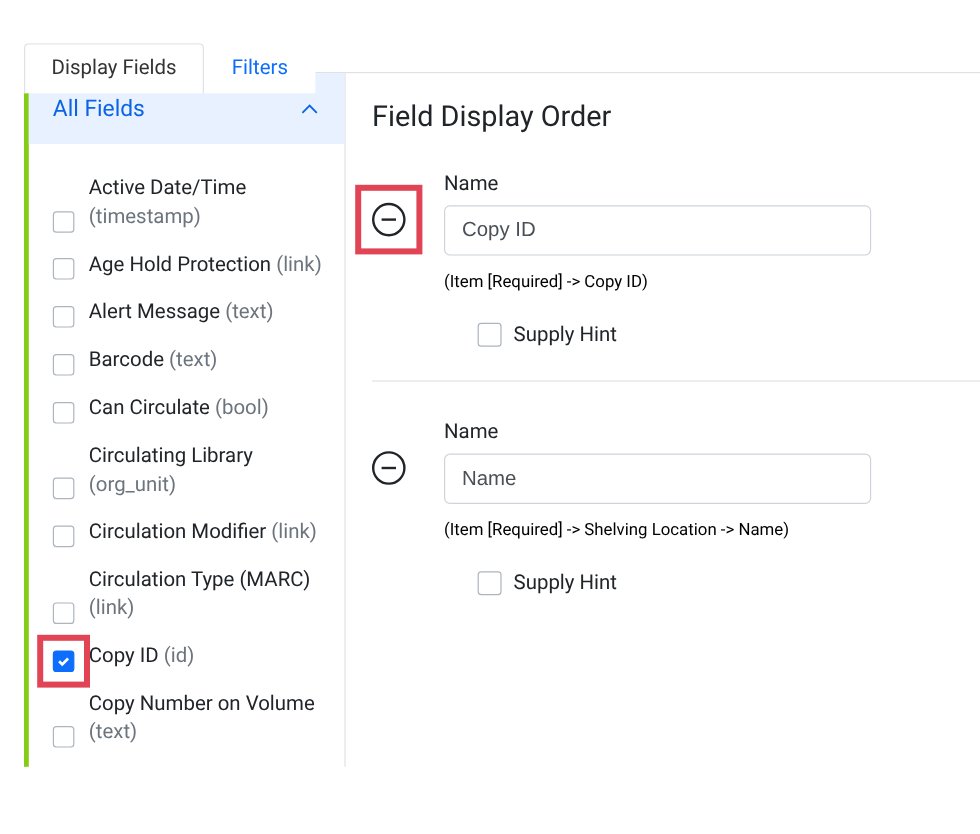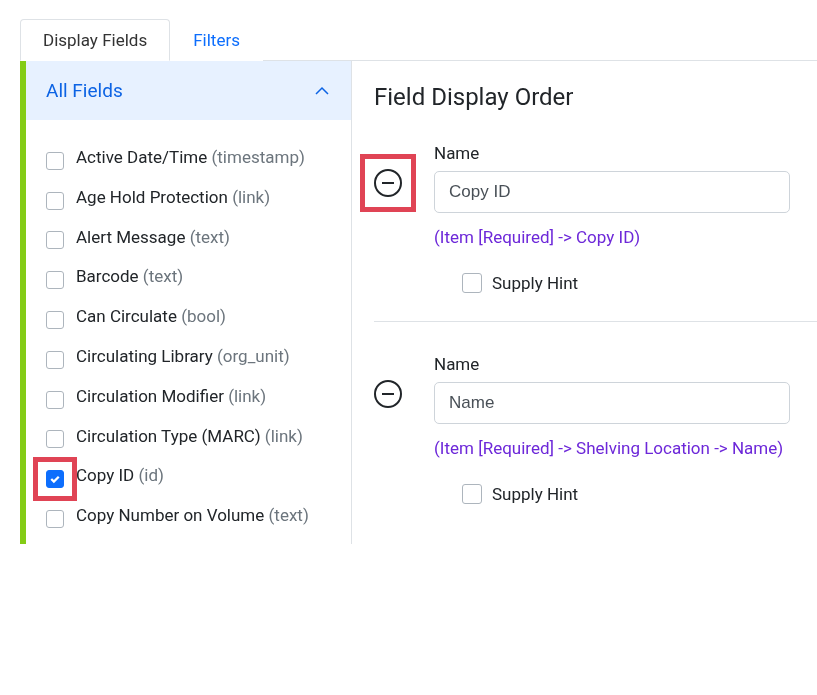--- a/index.html
+++ b/index.html
@@ -28,36 +28,36 @@
     .tab {
       padding: 10px 22px;
       cursor: pointer;
       color: #0d6efd;
       font-size: 17px;
       border: 1px solid transparent;
       border-bottom: none;
       border-top-left-radius: 4px;
       border-top-right-radius: 4px;
       position: relative;
-      top: 1px;
+      top: 18px;
       background: #fff;
     }
     .tab.active {
       color: #333;
       border-color: #dee2e6;
       border-bottom: 1px solid #fff;
       background: #fff;
     }
     .content {
       display: flex;
     }
     .sidebar {
-      width: 332px;
+      width: 268px;
       border-right: 1px solid #dee2e6;
-      border-left: 6px solid #84cc16;
+      border-left: 4px solid #84cc16;
     }
     .accordion-header {
       background: #e7f1ff;
       color: #0c63e4;
       padding: 18px 20px;
       display: flex;
       justify-content: space-between;
       align-items: center;
       cursor: pointer;
       font-size: 19px;
@@ -174,22 +174,22 @@
     }
     .name-input {
       width: 356px;
       padding: 10px 14px;
       border: 1px solid #ced4da;
       border-radius: 5px;
       font-size: 17px;
       color: #495057;
     }
     .path-text {
-      font-size: 17px;
-      color: #6d28d9;
+      font-size: 14px;
+      color: #000000;
       margin-top: 14px;
     }
     .hint-row {
       display: flex;
       align-items: center;
       gap: 10px;
       margin-top: 26px;
       padding-left: 28px;
     }
     .hint-row .checkbox {

